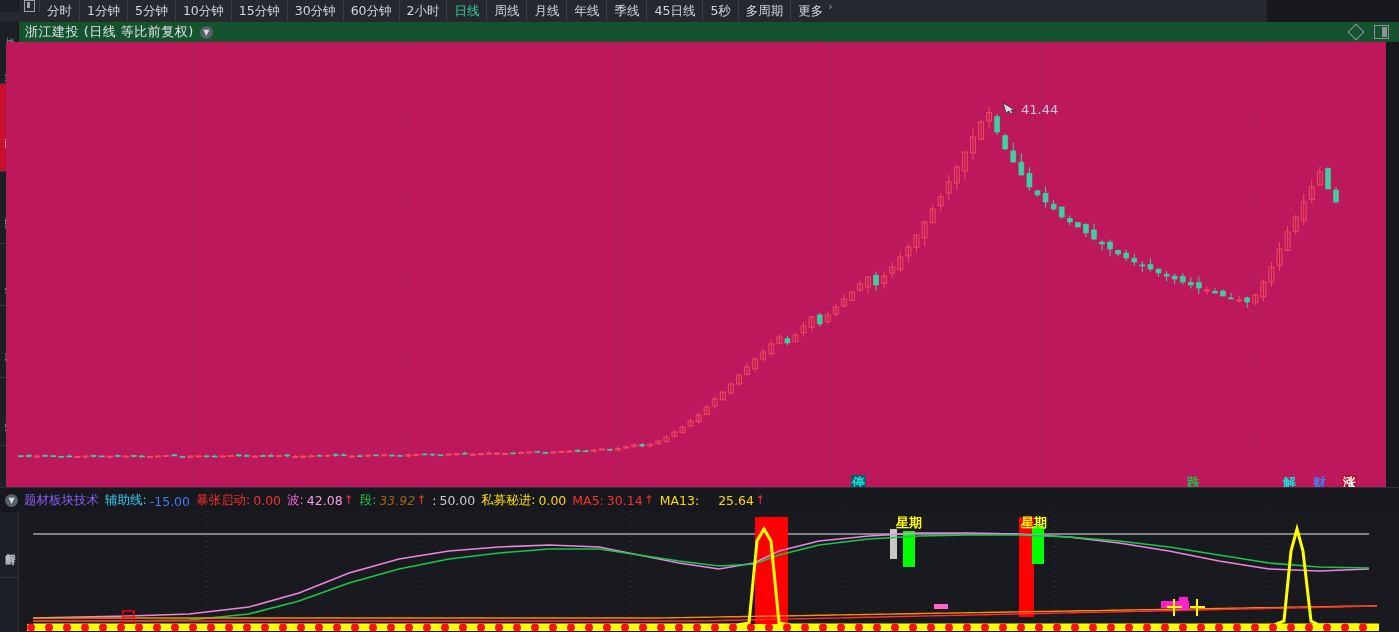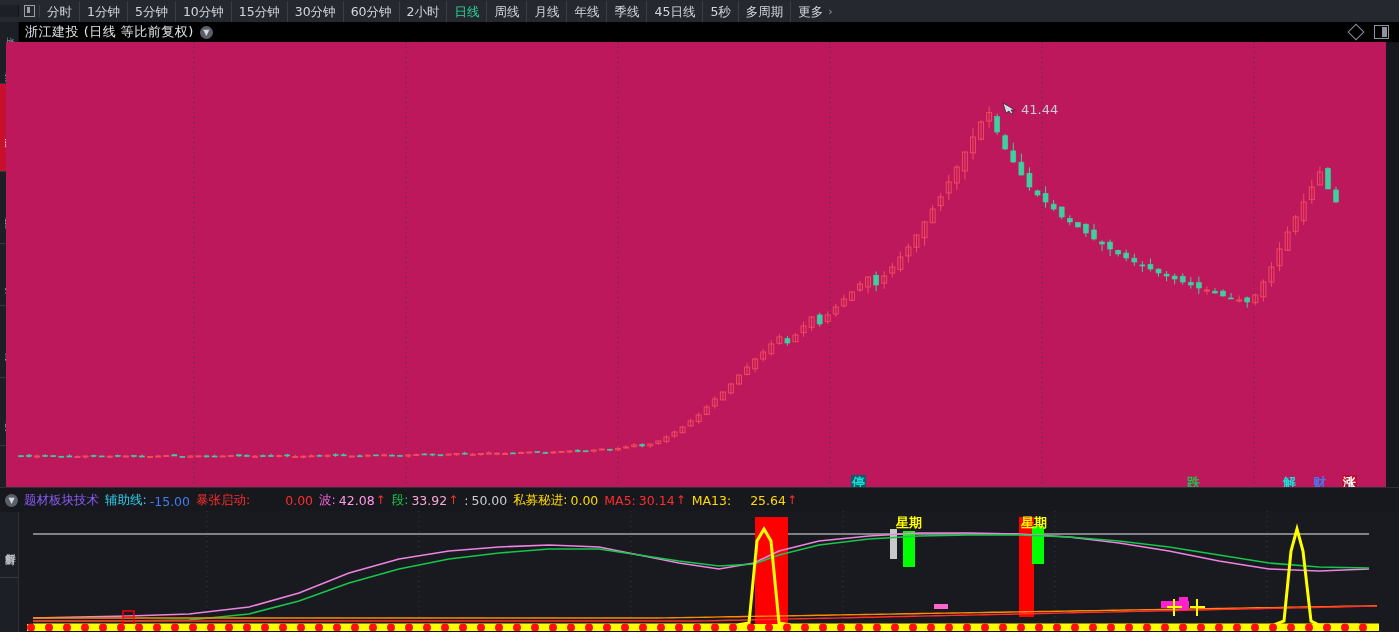--- a/index.html
+++ b/index.html
@@ -5,23 +5,23 @@
   html,body{margin:0;padding:0;background:#16181d;}
   body{
     width:1399px;height:632px;overflow:hidden;
     font-family:"DejaVu Sans","Liberation Sans",sans-serif;
     color:#c9cdd4;-webkit-font-smoothing:none;
   }
   .app{position:relative;width:1399px;height:632px;background:#16181d;}
 
   
   .toolbar{
-    position:absolute;left:0;top:0;width:1399px;height:22px;
+    position:absolute;left:0;top:0;width:1267px;height:22px;
     background:#25282e;border-bottom:1px solid #121418;
-    display:flex;align-items:center;
+    display:flex;align-items:flex-start;
   }
   .tb-left{display:flex;align-items:stretch;}
   .tb-right{margin-left:auto;display:flex;align-items:stretch;}
   .tb-corner{
     width:18px;display:flex;align-items:center;justify-content:center;
     font-size:9px;color:#8d929b;writing-mode:vertical-rl;
     background:#1c1f25;border-right:1px solid #121418;letter-spacing:-1px;
     overflow:hidden;
   }
   .tb-icon{
@@ -41,21 +41,21 @@
   }
   .tb-item.active{color:#2fd39a;}
   .tb-item.nb{border-right:none;}
   .tb-item.more{padding-right:4px;}
   .tb-chev{color:#9aa0a8;font-size:11px;padding:0 5px 0 1px;display:flex;align-items:center;}
   .tb-right .tb-item{border-right:none;border-left:1px solid #3a3e46;}
 
   
   .titlebar{
     position:absolute;left:0;top:22px;width:1399px;height:20px;
-    background:#000000;border-bottom:1px solid #121418;
+    background:#14532d;border-bottom:1px solid #121418;
     display:flex;align-items:center;
   }
   .title-side{
     width:18px;height:20px;background:#1c1f25;border-right:1px solid #121418;
     font-size:8px;color:#8d929b;writing-mode:vertical-rl;overflow:hidden;
     display:flex;align-items:center;justify-content:center;letter-spacing:-2px;
   }
   .title-text{font-size:13px;color:#dfe3e8;padding-left:6px;letter-spacing:0.5px;}
   .title-dd{
     margin-left:6px;width:13px;height:13px;border-radius:50%;
@@ -525,32 +525,32 @@
     </div>
 
   <div class="ind-head">
     <div class="ind-dd">▼</div>
     <div class="ind-seg ind-name">题材板块技术</div>
     <div id="ind-fields" style="display:flex;align-items:center;">
         <div class="ind-seg" style="display: flex; align-items: flex-end;">
           <span style="color: rgb(47, 208, 240);">辅助线:</span>
           <span style="color: rgb(63, 125, 245); margin-left: 3px;">-15.00</span>
         </div>
-        <div class="ind-seg" style="display: flex; align-items: center; gap: 32px;">
+        <div class="ind-seg" style="display: flex; align-items: center;">
           <span style="color: rgb(255, 45, 45);">暴张启动:</span>
           <span style="color: rgb(255, 45, 45); margin-left: 3px;">0.00</span>
         </div>
         <div class="ind-seg" style="display: flex; align-items: center;">
           <span style="color: rgb(255, 102, 224);">波:</span>
           <span style="color: rgb(255, 154, 232); margin-left: 3px;">42.08</span>
           <span style="color: rgb(255, 45, 45); margin-left: 1px; font-size: 12px;">↑</span>
         </div>
         <div class="ind-seg" style="display: flex; align-items: center;">
           <span style="color: rgb(23, 198, 74);">段:</span>
-          <span style="color: #f9a8d4; margin-left: 3px;">33.92</span>
+          <span style="color: #a16207; margin-left: 3px; font-style: italic;">33.92</span>
           <span style="color: rgb(255, 45, 45); margin-left: 1px; font-size: 12px;">↑</span>
         </div>
         <div class="ind-seg" style="display: flex; align-items: center;">
           <span style="color: rgb(201, 205, 212);">:</span>
           <span style="color: rgb(201, 205, 212); margin-left: 3px;">50.00</span>
         </div>
         <div class="ind-seg" style="display: flex; align-items: center;">
           <span style="color: rgb(255, 217, 0);">私募秘进:</span>
           <span style="color: rgb(255, 217, 0); margin-left: 3px;">0.00</span>
         </div>

